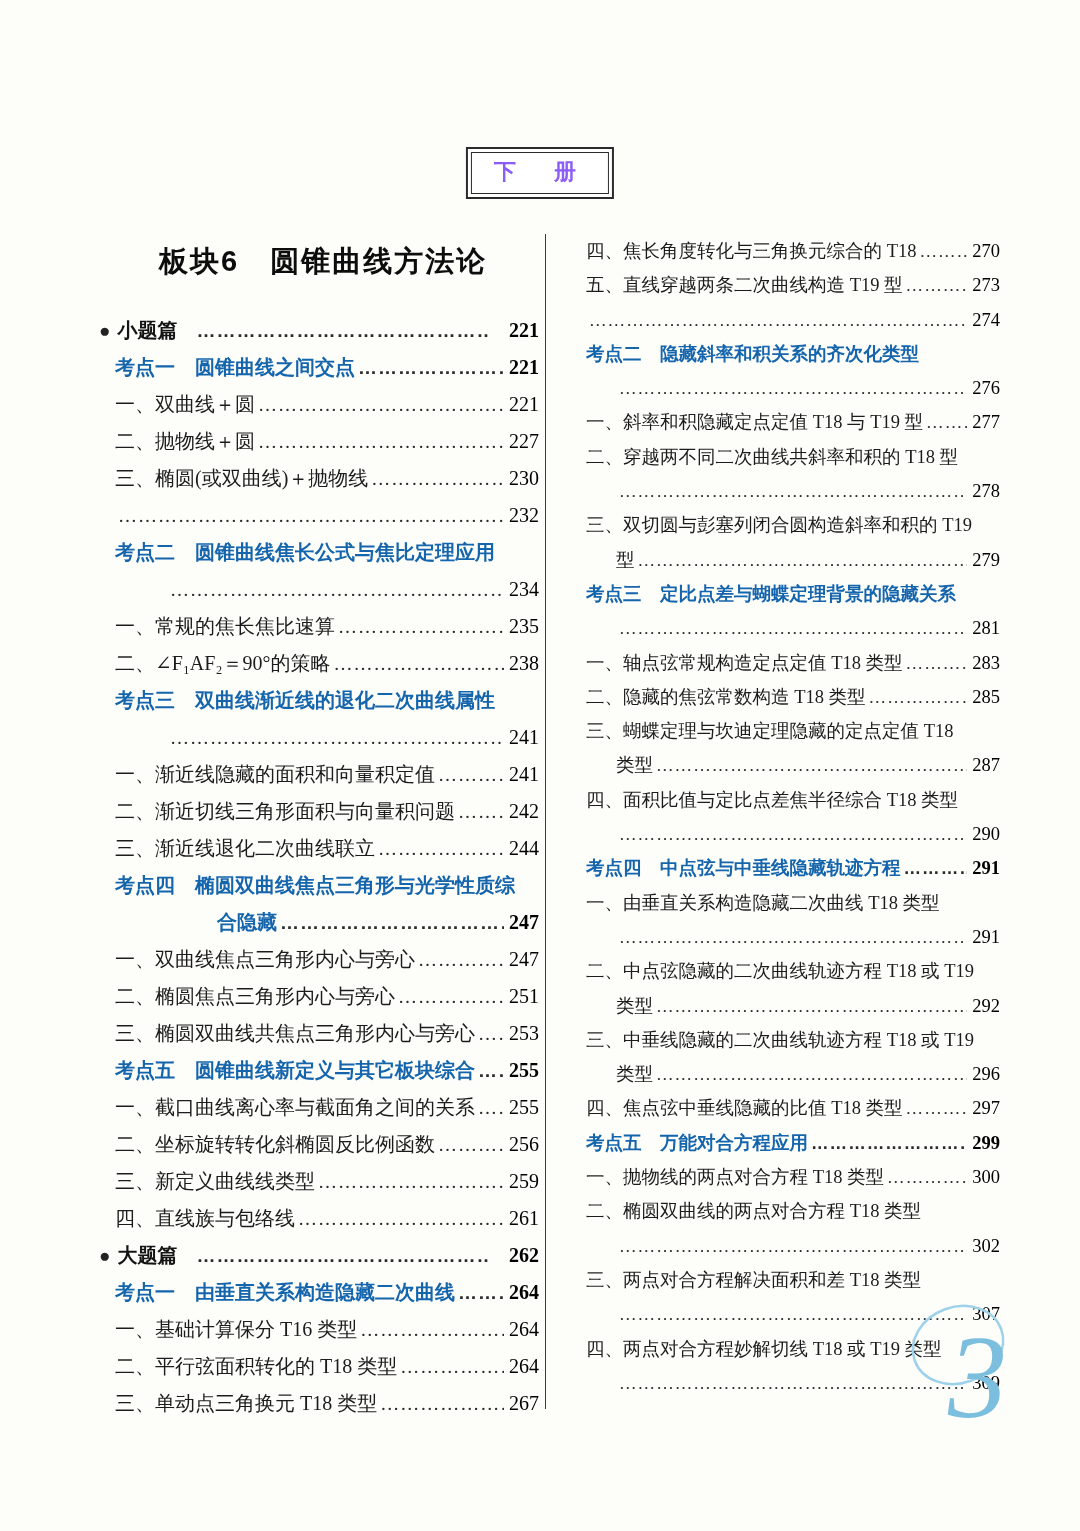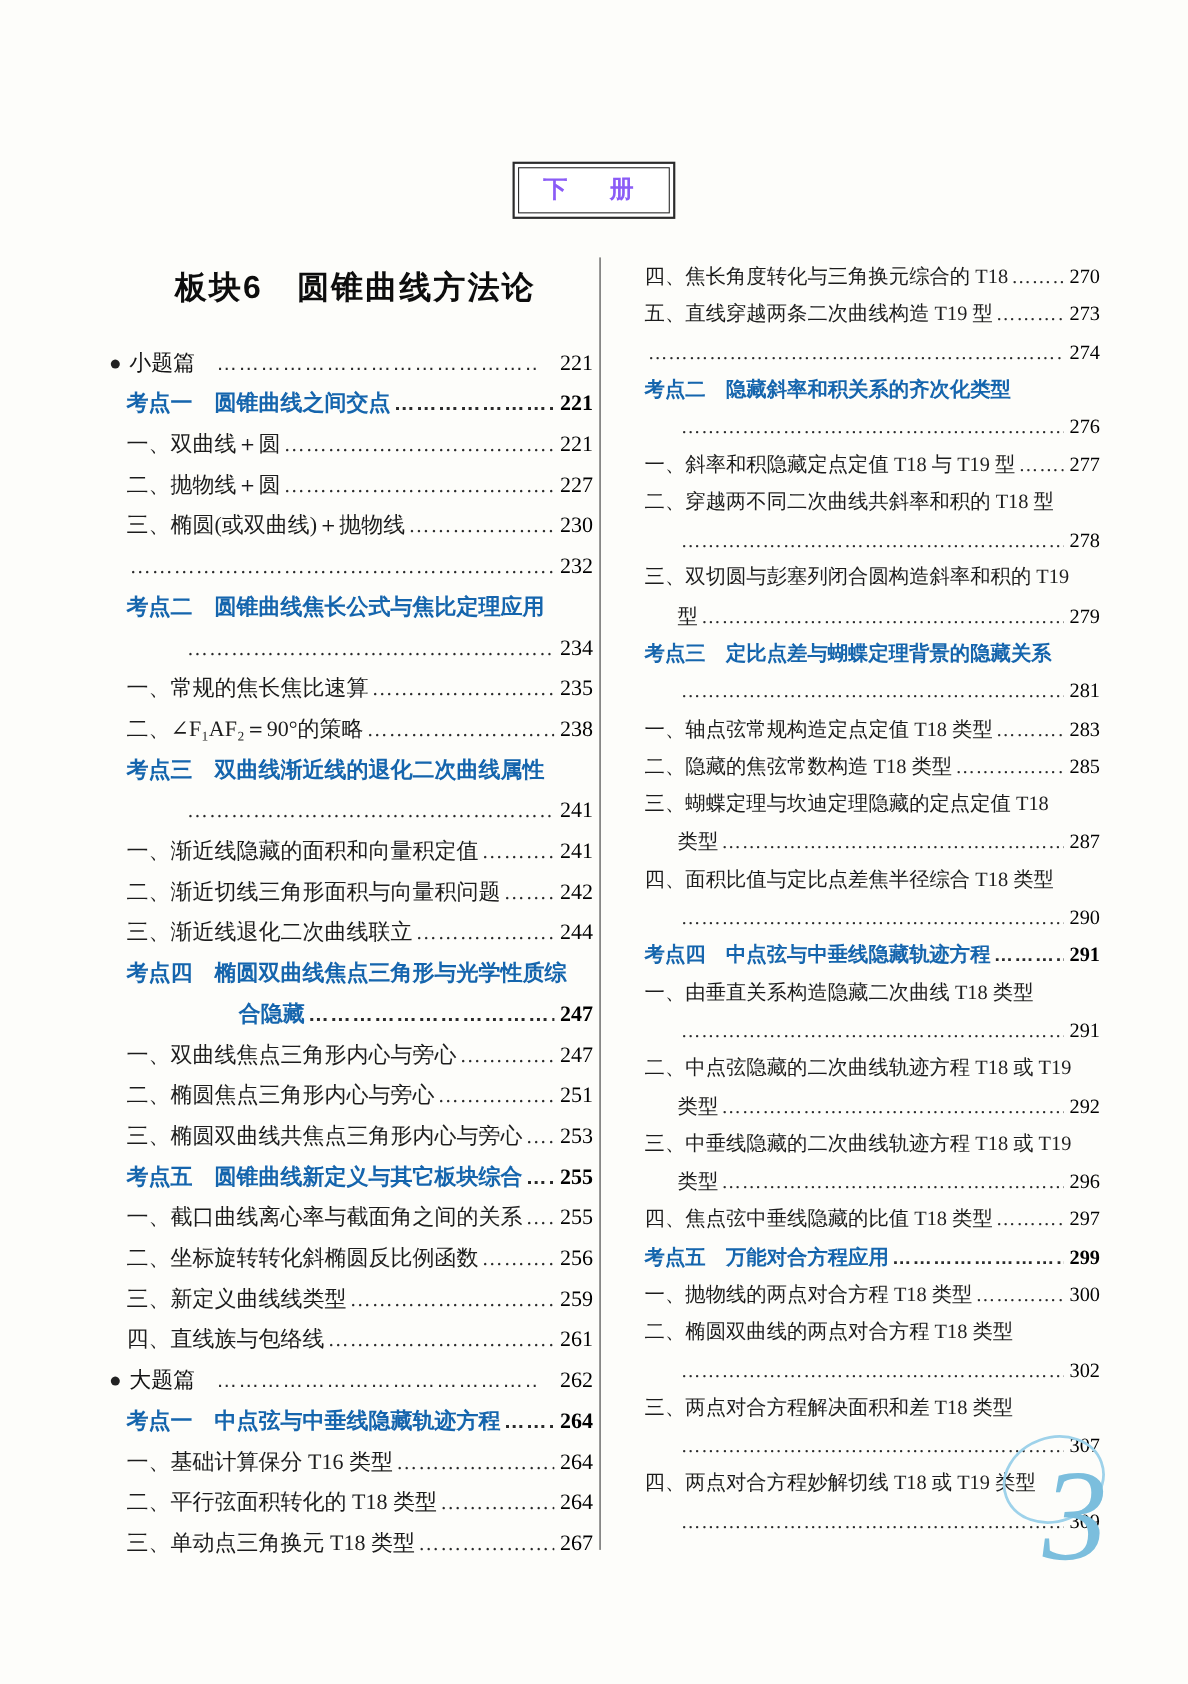--- a/index.html
+++ b/index.html
@@ -40,21 +40,21 @@
     letter-spacing:1px; color:#2a2a2a; margin:0 3px; font-size:0.95em;
   }
   .pg { flex:0 0 auto; margin-left:2px; font-family:"Liberation Serif","DejaVu Serif",serif; color:#000000; }
 
   .row.heading, .row.heading-cont {
     font-family:"Liberation Sans","DejaVu Sans",sans-serif;
     font-weight:bold; color:#1565ad;
   }
   .row.bullet {
     font-family:"Liberation Sans","DejaVu Sans",sans-serif;
-    font-weight:normal; color:#141414;gap:16px;
+    font-weight:bold; color:#141414;gap:16px;
   }
   .row.bullet { margin-left:-16px; }
   .row.bullet .txt::before { content:"●"; margin-right:7px; font-size:0.95em; color:#222; }
 
   .col-left  .row.heading-cont .txt { padding-left:102px; }
   .col-right .row.cont .txt  { padding-left:30px; }
   .col-left  .row.dots { padding-left:52px; }
   .col-right .row.dots { padding-left:30px; }
 
   .page-number { position:absolute; left:900px; top:1295px; width:160px; height:160px; }
@@ -189,21 +189,21 @@
             <span class="txt">四、直线族与包络线</span>
             <span class="leader">………………………………………………………………………………………………………………………………………………………………</span>
             <span class="pg">261</span>
           </div>
           <div class="row bullet">
             <span class="txt">大题篇</span>
             <span class="leader">………………………………………………………………………………………………………………………………………………………………</span>
             <span class="pg">262</span>
           </div>
           <div class="row heading">
-            <span class="txt">考点一　中点弦与中垂线隐藏轨迹方程</span>
+            <span class="txt">考点一　由垂直关系构造隐藏二次曲线</span>
             <span class="leader">………………………………………………………………………………………………………………………………………………………………</span>
             <span class="pg">264</span>
           </div>
           <div class="row entry">
             <span class="txt">一、基础计算保分 T16 类型</span>
             <span class="leader">………………………………………………………………………………………………………………………………………………………………</span>
             <span class="pg">264</span>
           </div>
           <div class="row entry">
             <span class="txt">二、平行弦面积转化的 T18 类型</span>

